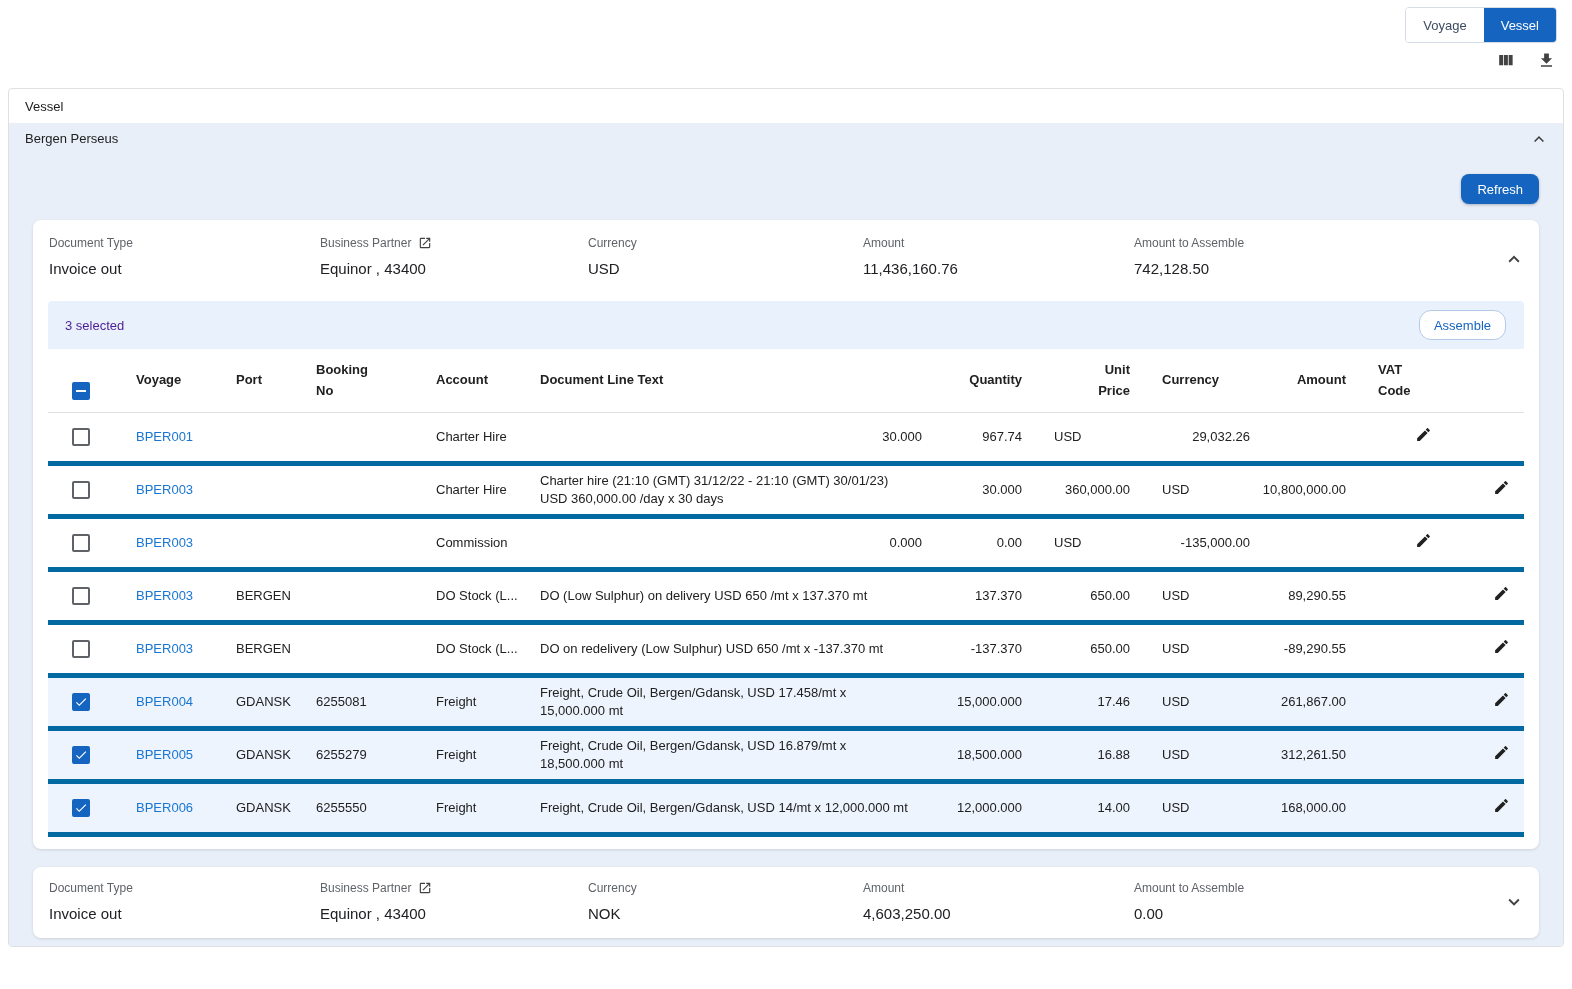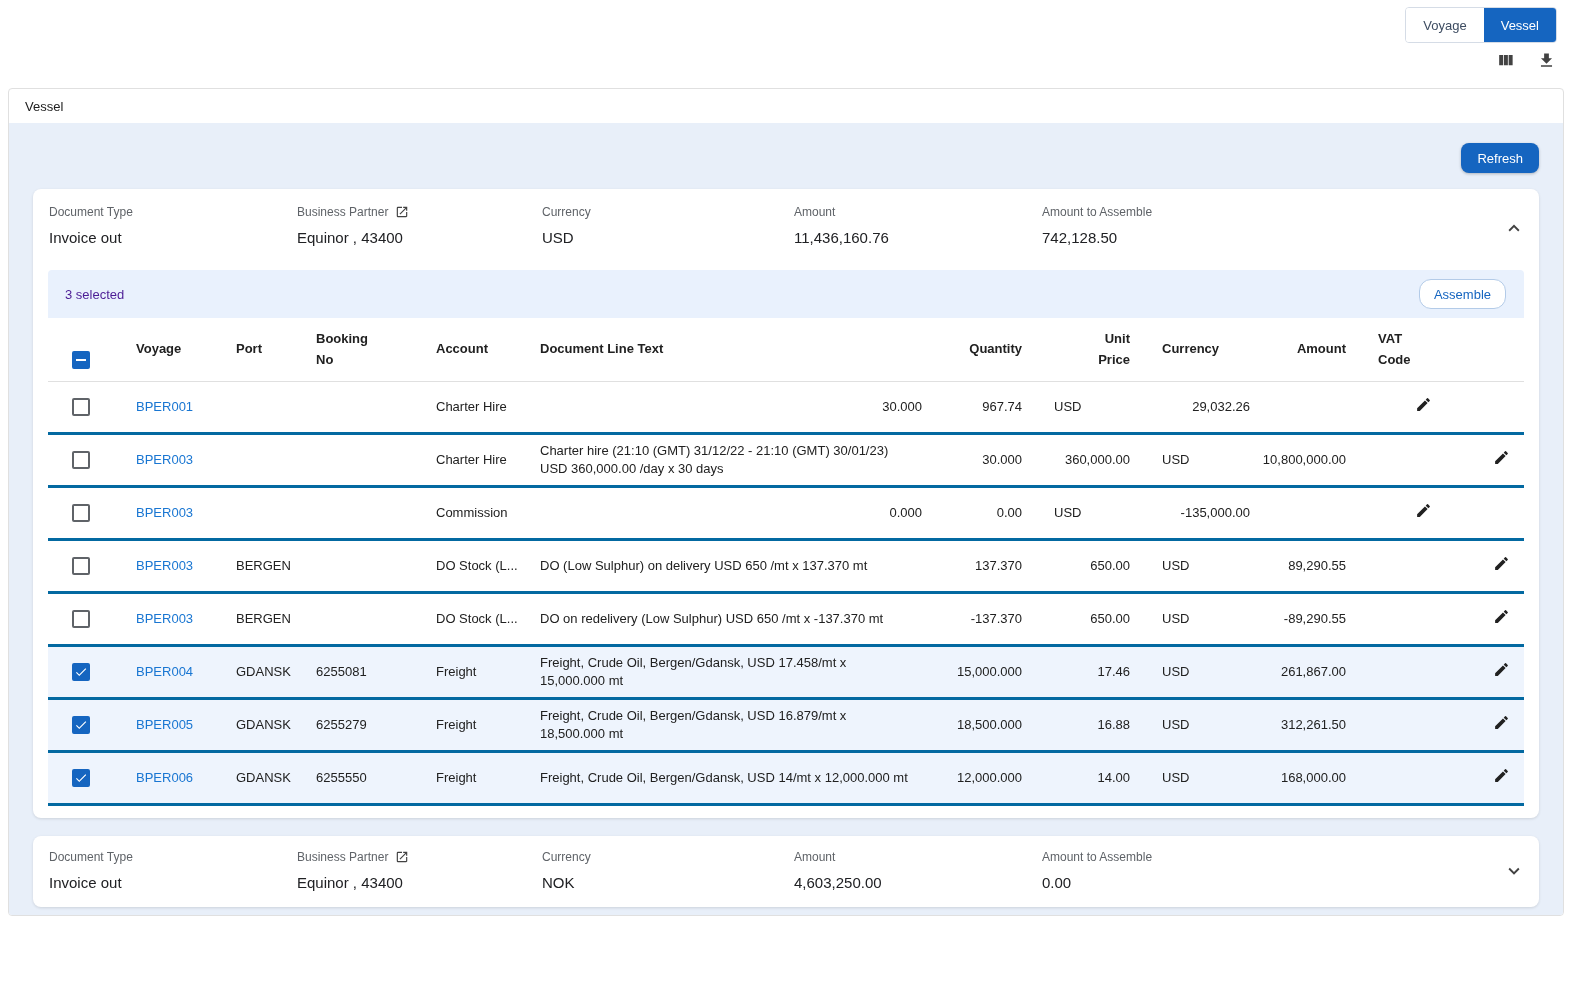--- a/index.html
+++ b/index.html
@@ -40,21 +40,21 @@
     padding: 0 16px; font-size: 13px; font-family: inherit; cursor: pointer;
     box-shadow: 0 1px 3px rgba(0,0,0,0.25);
   }
 
   
   .card {
     background: #fff; border-radius: 8px; margin: 16px 24px 0;
     box-shadow: 0 1px 3px rgba(0,0,0,0.12);
   }
   .card.collapsed { margin-top: 18px; }
-  .doc-header { display: flex; padding: 16px 16px 24px; position: relative; }
+  .doc-header { display: flex; padding: 16px 16px 24px; position: relative; gap: 23px; }
   .card.collapsed .doc-header { padding: 14px 16px 16px; }
   .doc-field { width: 248px; }
   .doc-field.w2 { width: 245px; }
   .doc-field.w3 { width: 252px; }
   .doc-field.wide { flex: 1; }
   .doc-label { font-size: 12px; color: #5f6368; display: flex; align-items: center; gap: 7px; }
   .doc-value { font-size: 15px; color: #202124; margin-top: 10px; }
   .chev-btn { position: absolute; right: 14px; top: 28px; cursor: pointer; display: inline-flex; background: none; border: none; }
   .card.collapsed .chev-btn { top: 24px; }
 
@@ -72,21 +72,21 @@
   
   .table { margin: 0 15px; padding-bottom: 12px; }
   .thead, .trow {
     display: grid;
     grid-template-columns: 88px 100px 80px 120px 104px minmax(0,1fr) 100px 108px 120px 96px 100px 78px;
     align-items: center;
   }
   .thead { border-bottom: 1px solid #e0e0e0; min-height: 64px; }
   .th { font-size: 13px; font-weight: 700; color: #212121; white-space: pre-line; line-height: 1.6; }
   .th.right, .td.num { text-align: right; }
-  .trow { border-bottom: 3px solid #0369a1; min-height: 53px; font-size: 13px; color: #212121; }
+  .trow { border-bottom: 5px solid #0369a1; min-height: 53px; font-size: 13px; color: #212121; }
   .trow.selected { background: #eef4fd; }
   .td { line-height: 1.3; }
   .cb-cell { padding-left: 24px; }
   .ind-cell { padding-left: 32px; }
   .text-cell { padding-right: 10px; line-height: 1.35; }
   .edit-cell { text-align: right; padding-right: 14px; }
   .voyage-link { color: #1976d2; text-decoration: none; cursor: pointer; }
 
   
   .checkbox {
@@ -117,20 +117,28 @@
       <svg width="19" height="19" viewBox="0 0 24 24" fill="#424242">
           <path d="M19 9h-4V3H9v6H5l7 7 7-7zM5 18v2h14v-2H5z"></path>
         </svg>
     </span>
   </div>
 </div>
 
 <div class="panel">
   <div class="panel-title">Vessel</div>
 
+  <div class="acc-header">
+    <span>Bergen Perseus</span>
+    <span class="icon-btn">
+      <svg width="20" height="20" viewBox="0 0 24 24" fill="#424242">
+          <path d="M12 8.295l-6 6 1.41 1.41L12 11.115l4.59 4.59L18 14.295z"></path>
+        </svg>
+    </span>
+  </div>
 
   <div class="acc-content">
     <div class="refresh-row">
       <button class="btn-contained">Refresh</button>
     </div>
 
     <div class="card">
       <div class="doc-header">
         <div class="doc-field">
           <div class="doc-label">Document Type</div>

